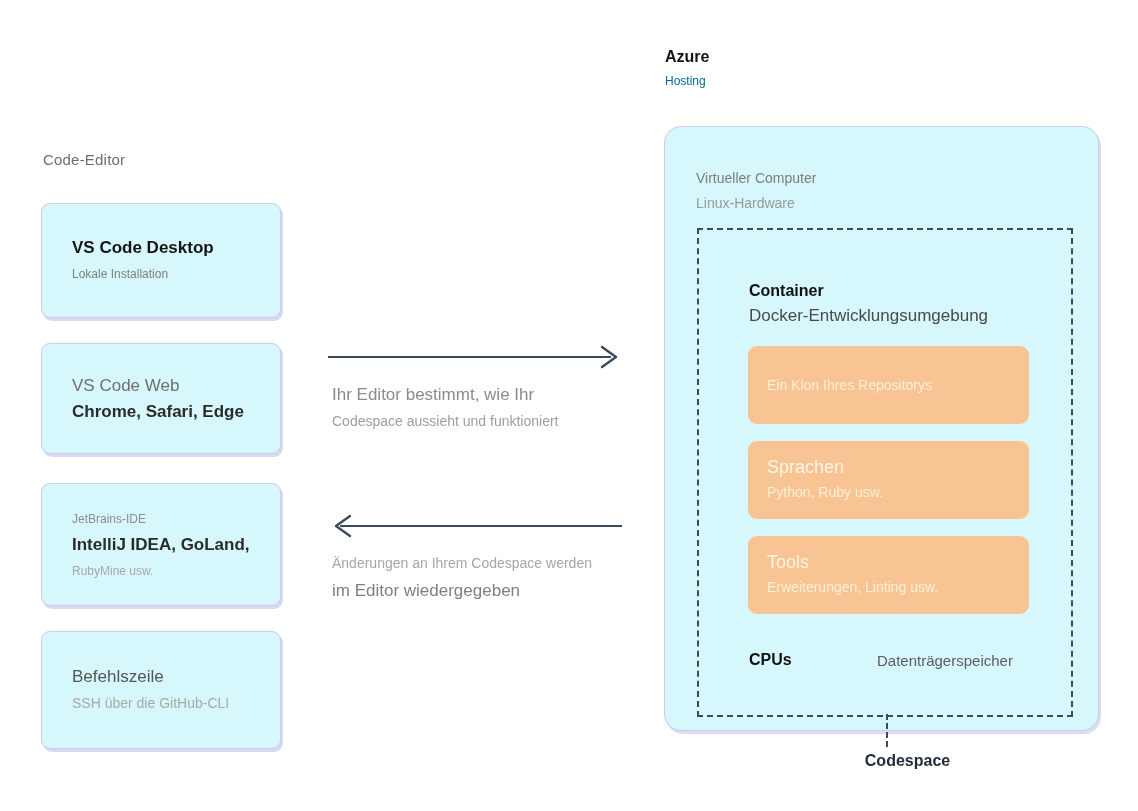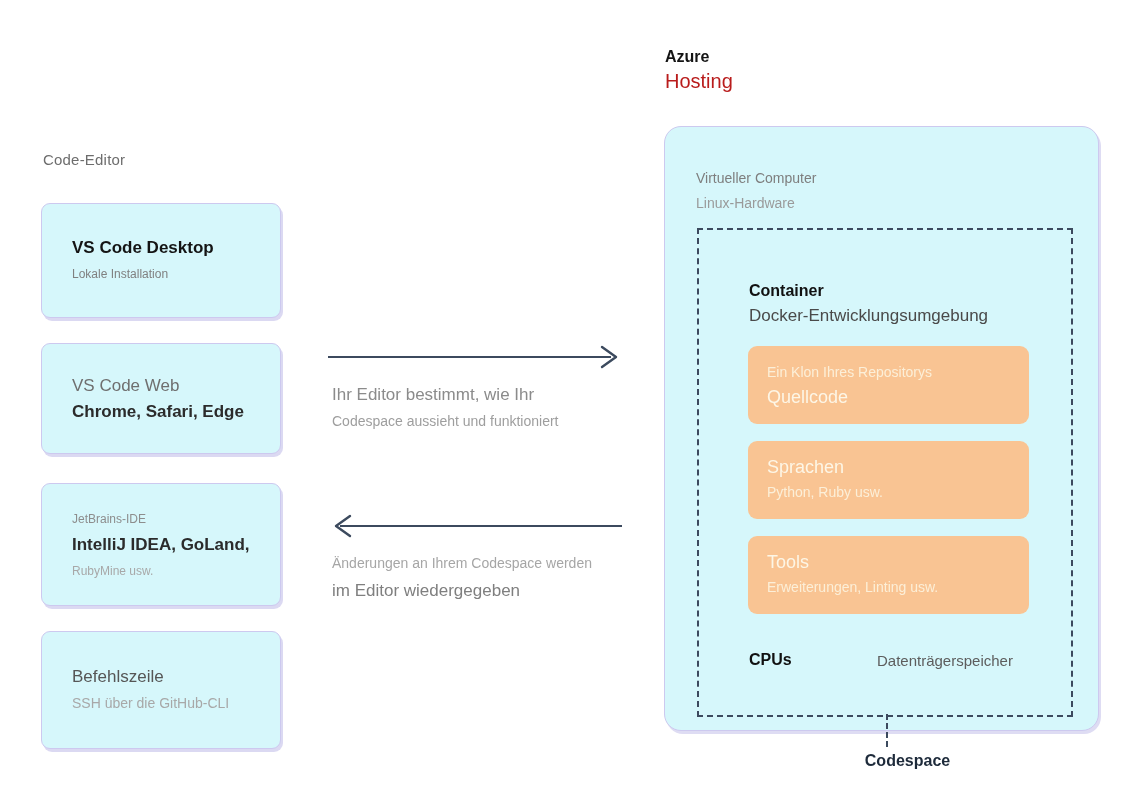--- a/index.html
+++ b/index.html
@@ -48,22 +48,22 @@
     line-height: 25px;
     white-space: nowrap;
   }
   .azure-head .l1 {
     font-size: 16px;
     font-weight: bold;
     color: #141414;
     display: block;
   }
   .azure-head .l2 {
-    font-size: 20px;
-    color: #b91c1c;
+    font-size: 12px;
+    color: #0369a1;
     display: block;
   }
 
   
   .card {
     position: absolute;
     box-sizing: border-box;
     background: #d6f7fb;
     border: 1px solid #cdc9ef;
     border-radius: 9px;
@@ -262,21 +262,20 @@
     <div class="vm-label" style="top:41px; color:#7e7e7e;">Virtueller Computer</div>
     <div class="vm-label" style="top:66px; color:#9a9a9a;">Linux-Hardware</div>
 
     <div class="container-box">
 
       <div class="container-title">Container</div>
       <div class="container-sub">Docker-Entwicklungsumgebung</div>
 
       <div class="orange" style="top:116px; height:78px;">
         <span class="line sm t-cream" style="color:#fcefd8;">Ein Klon Ihres Repositorys</span>
-        <span class="line big t-white">Quellcode</span>
       </div>
 
       <div class="orange" style="top:211px; height:78px;">
         <span class="line big t-white">Sprachen</span>
         <span class="line sm t-cream" style="color:#fcefd8;">Python, Ruby usw.</span>
       </div>
 
       <div class="orange" style="top:306px; height:78px;">
         <span class="line big t-white">Tools</span>
         <span class="line sm t-cream" style="color:#fcefd8;">Erweiterungen, Linting usw.</span>

